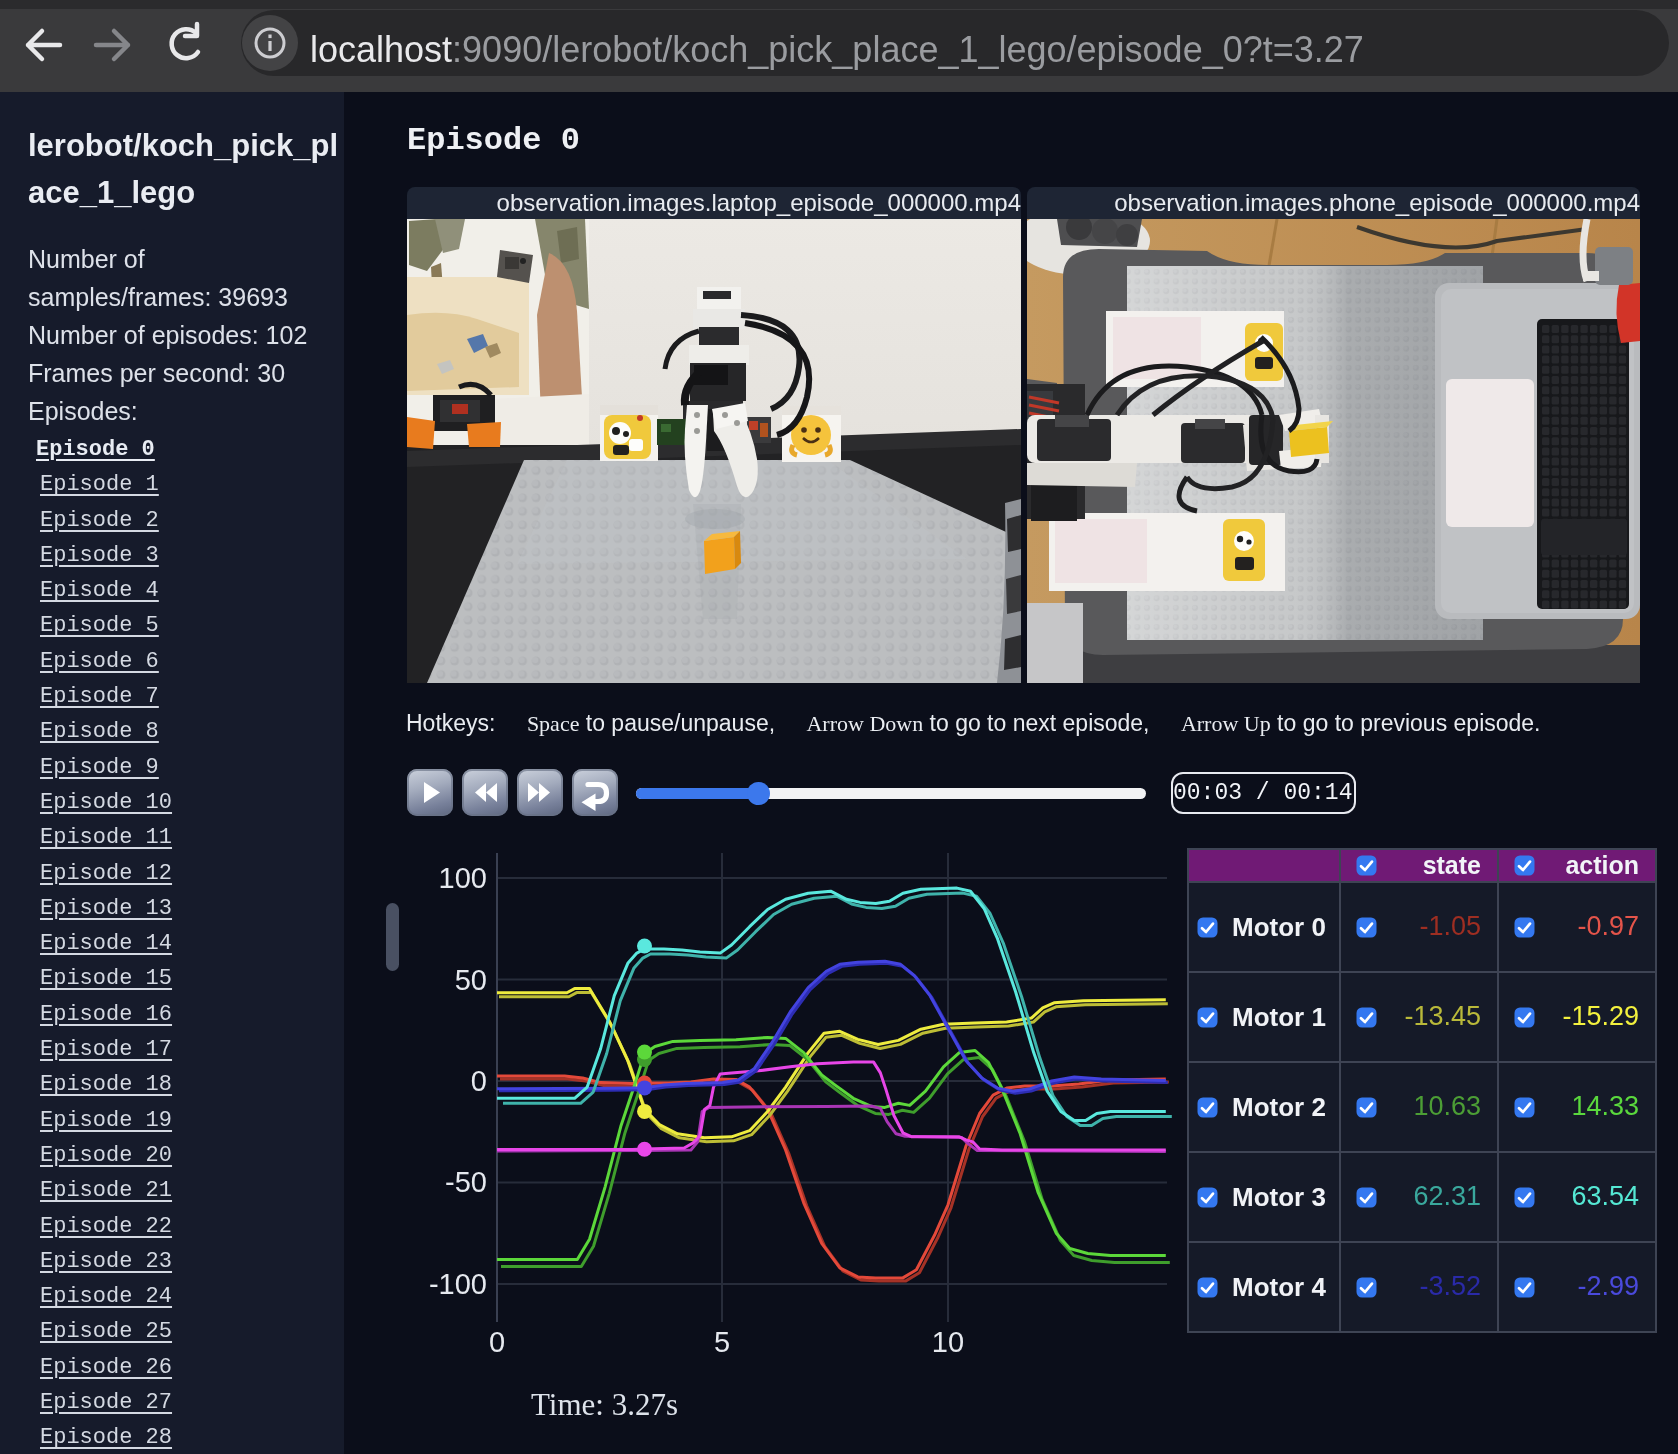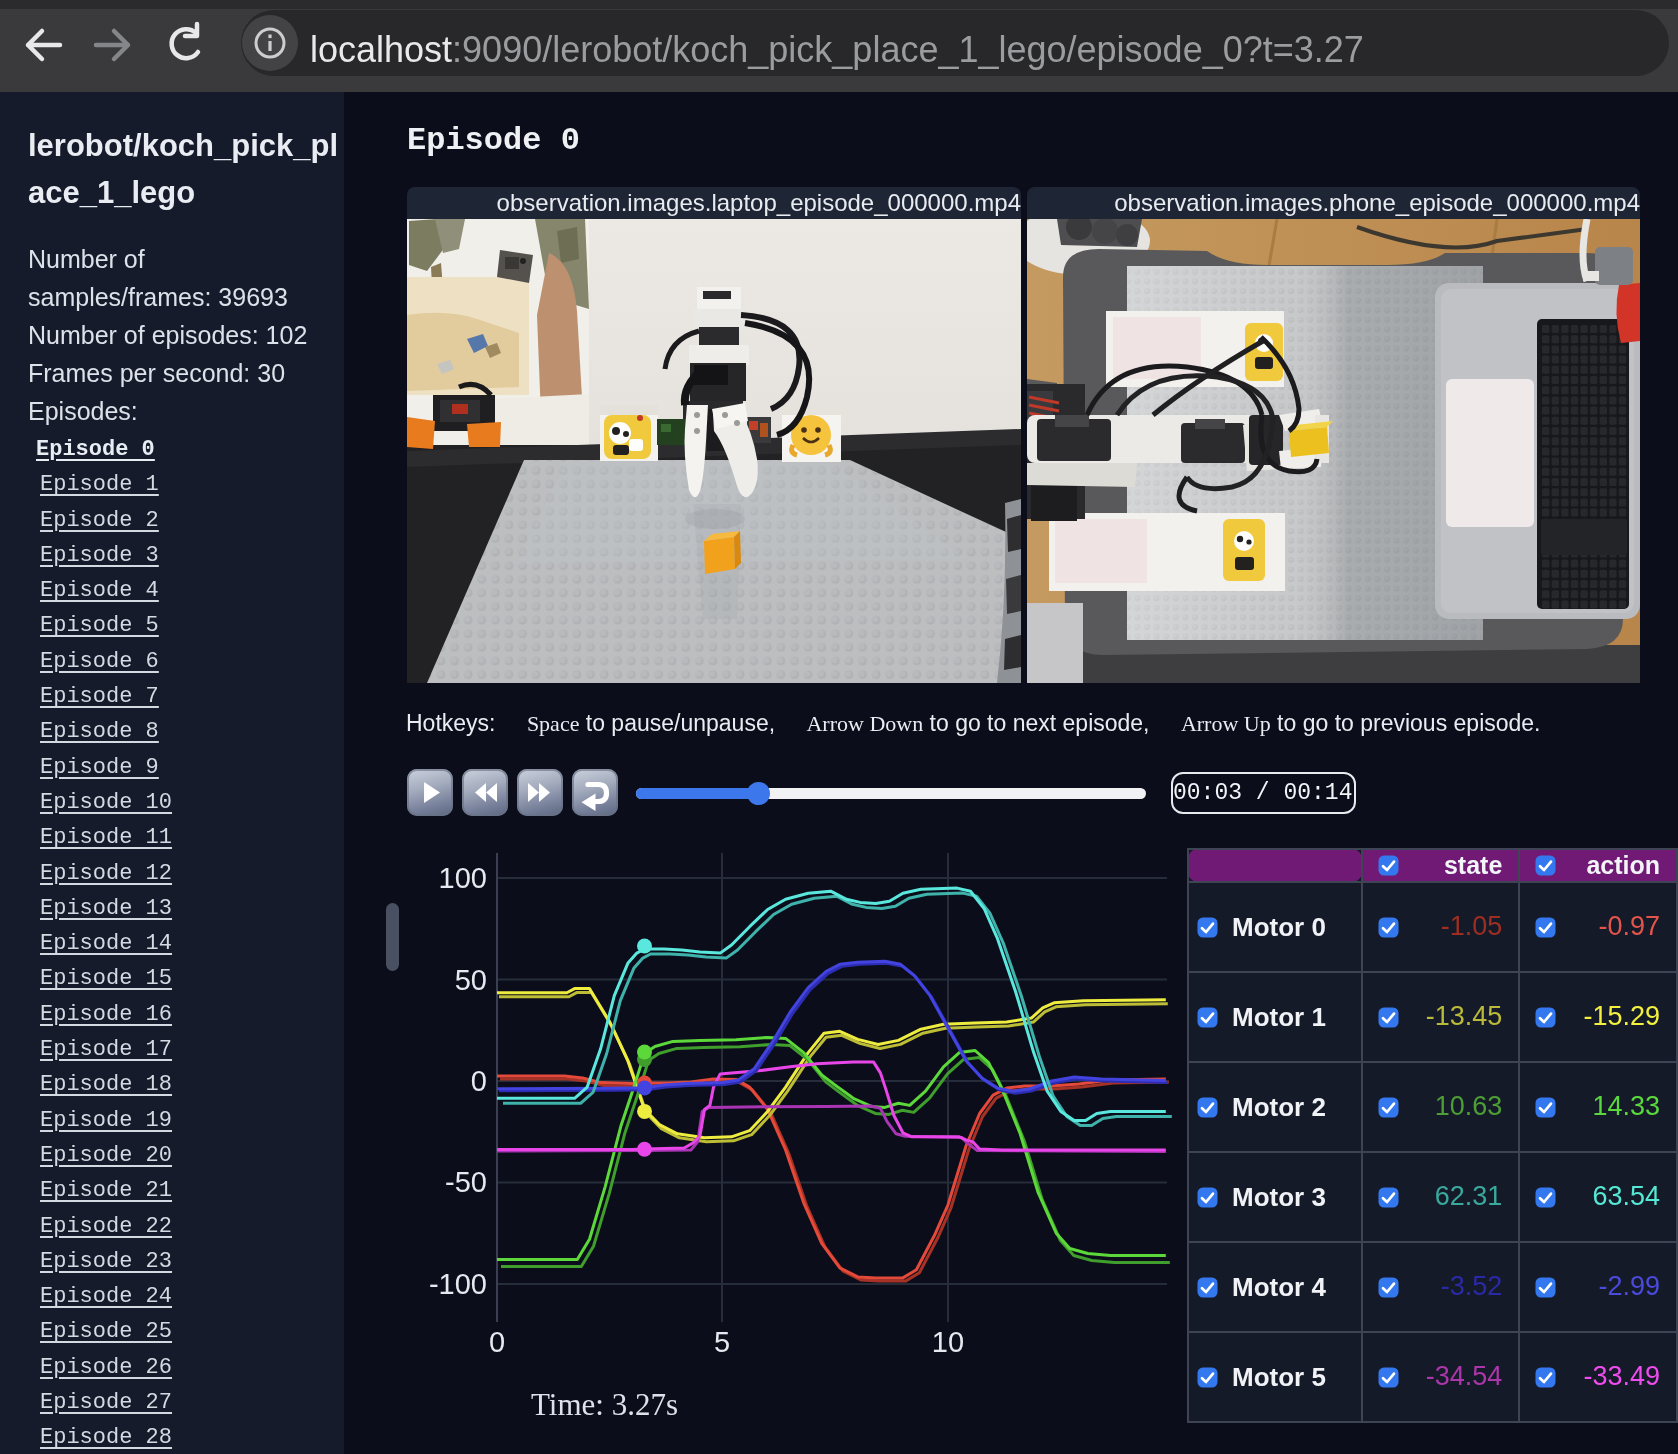--- a/index.html
+++ b/index.html
@@ -33,21 +33,21 @@
 #slider-fill { position:absolute; left:0; top:0; width:122px; height:11px; border-radius:6px 0 0 6px; background:#3c78ec; }
 #slider-thumb { position:absolute; left:111px; top:-6px; width:23px; height:23px; border-radius:12px; background:#3c78ec; }
 #timebox { position:absolute; left:791px; top:680px; width:185px; height:42px; border:2px solid #e8eaf0; border-radius:12px;
   font-family:"Liberation Mono", monospace; font-size:23px; color:#f2f4f8; text-align:left; line-height:39px; white-space:nowrap; }
 .axlab { font-family:"Liberation Sans", sans-serif; font-size:29px; fill:#e6e9ef; }
 #chart { position:absolute; left:0; top:0; }
 #timelab { position:absolute; left:119px; top:1295px; font-family:Liberation Serif, serif; font-size:31px; color:#dde2ea;margin-left:32px; }
 #mtable { position:absolute; left:807px; top:756px; border-collapse:collapse; background:#151a28; }
 #mtable td { border:2px solid #3e4454; height:90px; vertical-align:middle; position:relative; }
 #mtable tr.hdr td { height:33px; background:#701a75; }
-#mtable td.c1 { width:174px;border-radius:10px; }
+#mtable td.c1 { width:152px; }
 #mtable td.cv { width:158px; }
 #mtable td.c1 .cb { position:absolute; left:8px; top:50%; margin-top:-10.5px; }
 #mtable td.cv .cb { position:absolute; left:15px; top:50%; margin-top:-10.5px; }
 #mtable tr.hdr .cb { left:15px; }
 #mtable b { position:absolute; left:43px; top:50%; margin-top:-15px; font-size:26px; color:#f0f2f6; }
 #mtable .val { position:absolute; right:16px; top:50%; margin-top:-16px; font-size:27px; }
 #mtable .hval { color:#f2f4f8; font-weight:700; font-size:25px; margin-top:-15px; }
 </style></head>
 <body>
 <div id="chrome">
@@ -686,43 +686,20 @@
             <span class="val" style="color:#2a2aa8">-3.52</span>
           </td>
           <td class="cv">
             <svg class="cb" width="21" height="21" viewBox="0 0 21 21">
               <rect x="0.5" y="0.5" width="20" height="20" rx="5.5" fill="#3478f0"></rect>
               <path d="M5 11.2 L9 15 L16 6.6" stroke="#fff" stroke-width="2.7" fill="none" stroke-linecap="round" stroke-linejoin="round"></path>
             </svg>
             <span class="val" style="color:#4a4adc">-2.99</span>
           </td>
         </tr>
-        <tr>
-          <td class="c1">
-            <svg class="cb" width="21" height="21" viewBox="0 0 21 21">
-              <rect x="0.5" y="0.5" width="20" height="20" rx="5.5" fill="#3478f0"></rect>
-              <path d="M5 11.2 L9 15 L16 6.6" stroke="#fff" stroke-width="2.7" fill="none" stroke-linecap="round" stroke-linejoin="round"></path>
-            </svg>
-            <b>Motor 5</b>
-          </td>
-          <td class="cv">
-            <svg class="cb" width="21" height="21" viewBox="0 0 21 21">
-              <rect x="0.5" y="0.5" width="20" height="20" rx="5.5" fill="#3478f0"></rect>
-              <path d="M5 11.2 L9 15 L16 6.6" stroke="#fff" stroke-width="2.7" fill="none" stroke-linecap="round" stroke-linejoin="round"></path>
-            </svg>
-            <span class="val" style="color:#aa36aa">-34.54</span>
-          </td>
-          <td class="cv">
-            <svg class="cb" width="21" height="21" viewBox="0 0 21 21">
-              <rect x="0.5" y="0.5" width="20" height="20" rx="5.5" fill="#3478f0"></rect>
-              <path d="M5 11.2 L9 15 L16 6.6" stroke="#fff" stroke-width="2.7" fill="none" stroke-linecap="round" stroke-linejoin="round"></path>
-            </svg>
-            <span class="val" style="color:#ee4cee">-33.49</span>
-          </td>
-        </tr>
       </tbody>
     </table>
 </div>
 <svg id="chart" width="1678" height="1454" viewBox="0 0 1678 1454">
     <line x1="722" y1="853" x2="722" y2="1322" stroke="#272c3a" stroke-width="2"></line>
     <line x1="948" y1="853" x2="948" y2="1322" stroke="#272c3a" stroke-width="2"></line>
     <line x1="497" y1="878.0" x2="1167" y2="878.0" stroke="#272c3a" stroke-width="2"></line>
     <line x1="497" y1="979.5" x2="1167" y2="979.5" stroke="#272c3a" stroke-width="2"></line>
     <line x1="497" y1="1081.0" x2="1167" y2="1081.0" stroke="#272c3a" stroke-width="2"></line>
     <line x1="497" y1="1182.5" x2="1167" y2="1182.5" stroke="#272c3a" stroke-width="2"></line>

